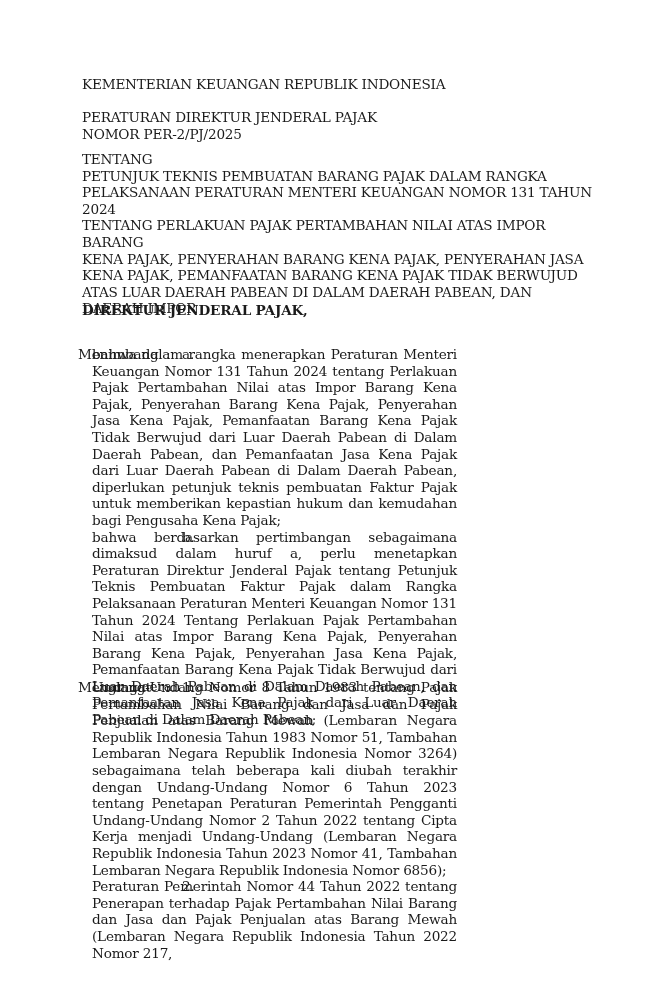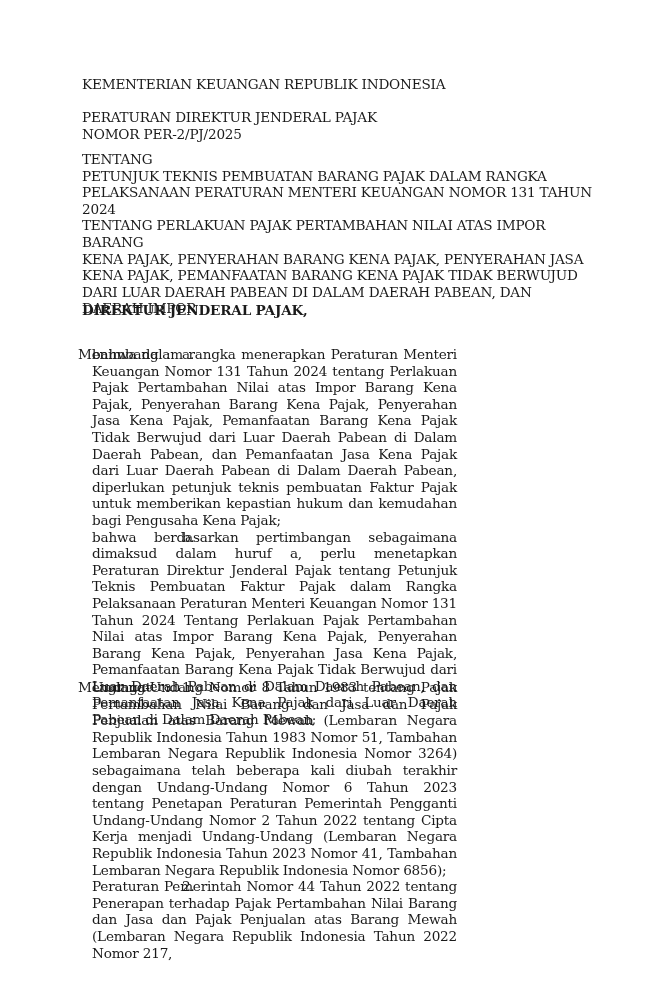--- a/index.html
+++ b/index.html
@@ -33,21 +33,21 @@
     <div>NOMOR PER-2/PJ/2025</div>
   </div>
 
   <div class="center c-tentang">
     <div>TENTANG</div>
     <div>PETUNJUK TEKNIS PEMBUATAN BARANG PAJAK DALAM RANGKA</div>
     <div>PELAKSANAAN PERATURAN MENTERI KEUANGAN NOMOR 131 TAHUN 2024</div>
     <div>TENTANG PERLAKUAN PAJAK PERTAMBAHAN NILAI ATAS IMPOR BARANG</div>
     <div>KENA PAJAK, PENYERAHAN BARANG KENA PAJAK, PENYERAHAN JASA</div>
     <div>KENA PAJAK, PEMANFAATAN BARANG KENA PAJAK TIDAK BERWUJUD</div>
-    <div>DARI LUAR DAERAH PABEAN DI DALAM DAERAH PABEAN, DAN</div>
+    <div>ATAS LUAR DAERAH PABEAN DI DALAM DAERAH PABEAN, DAN</div>
     <div>DAERAH IMPOR</div>
   </div>
 
   <div class="center c-director">DIREKTUR JENDERAL PAJAK,</div>
 
   <div class="section sec-menimbang">
     <span class="label">Menimbang</span>
     <span class="colon">:</span>
     <div class="item">
       <span class="marker">a.</span>

